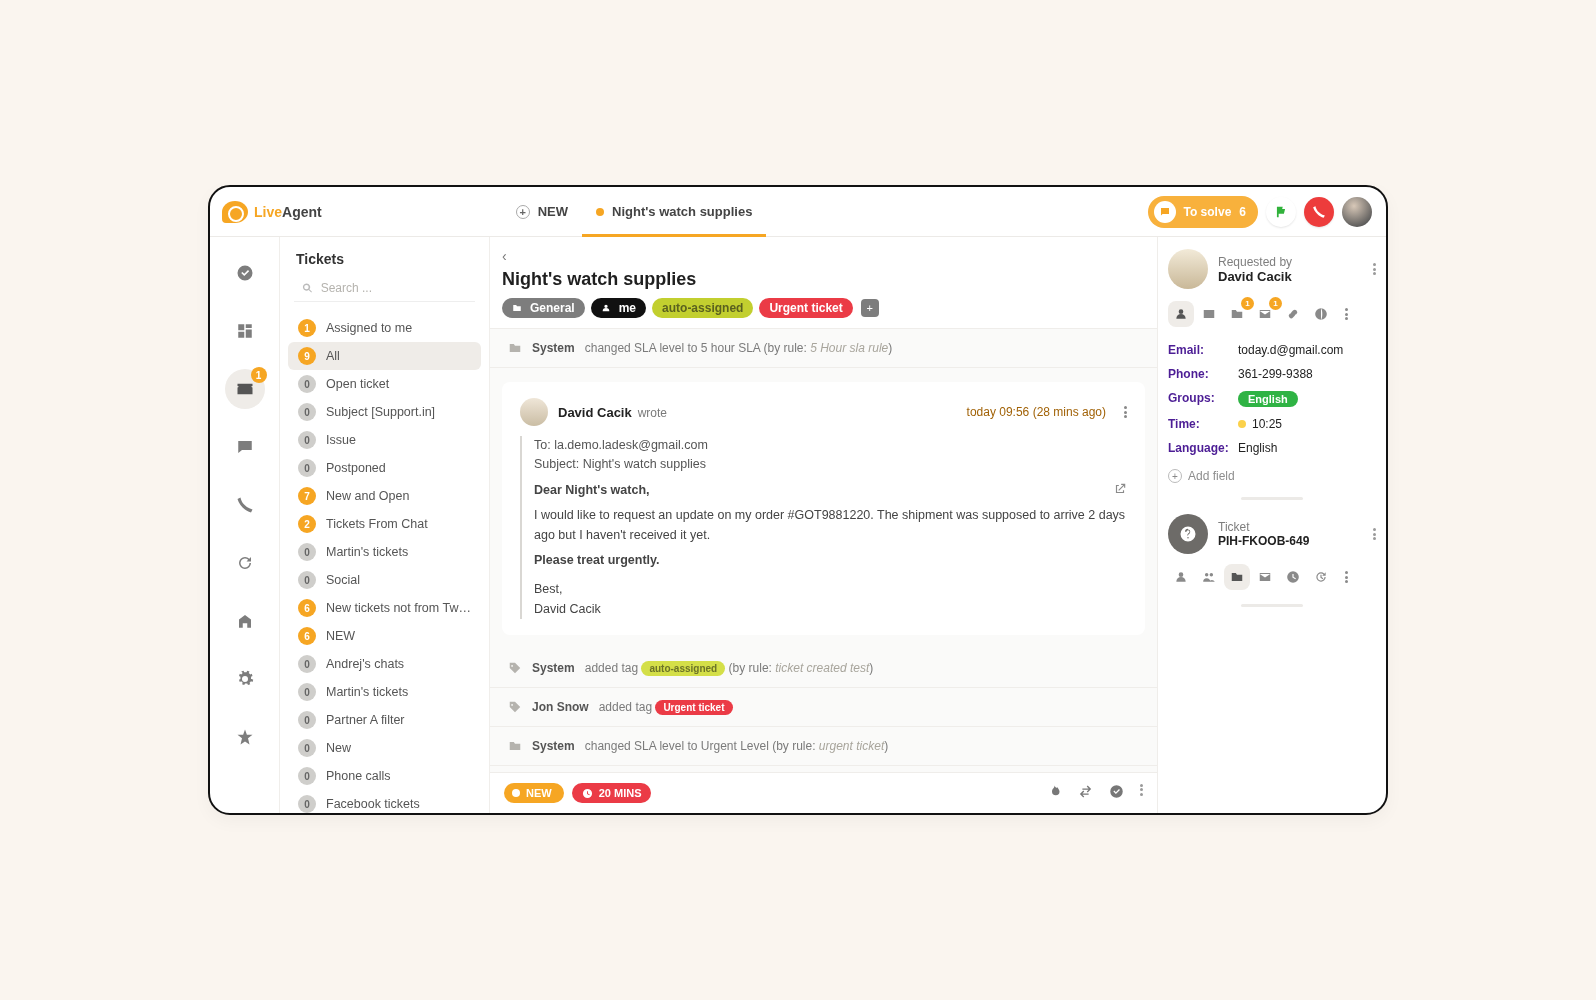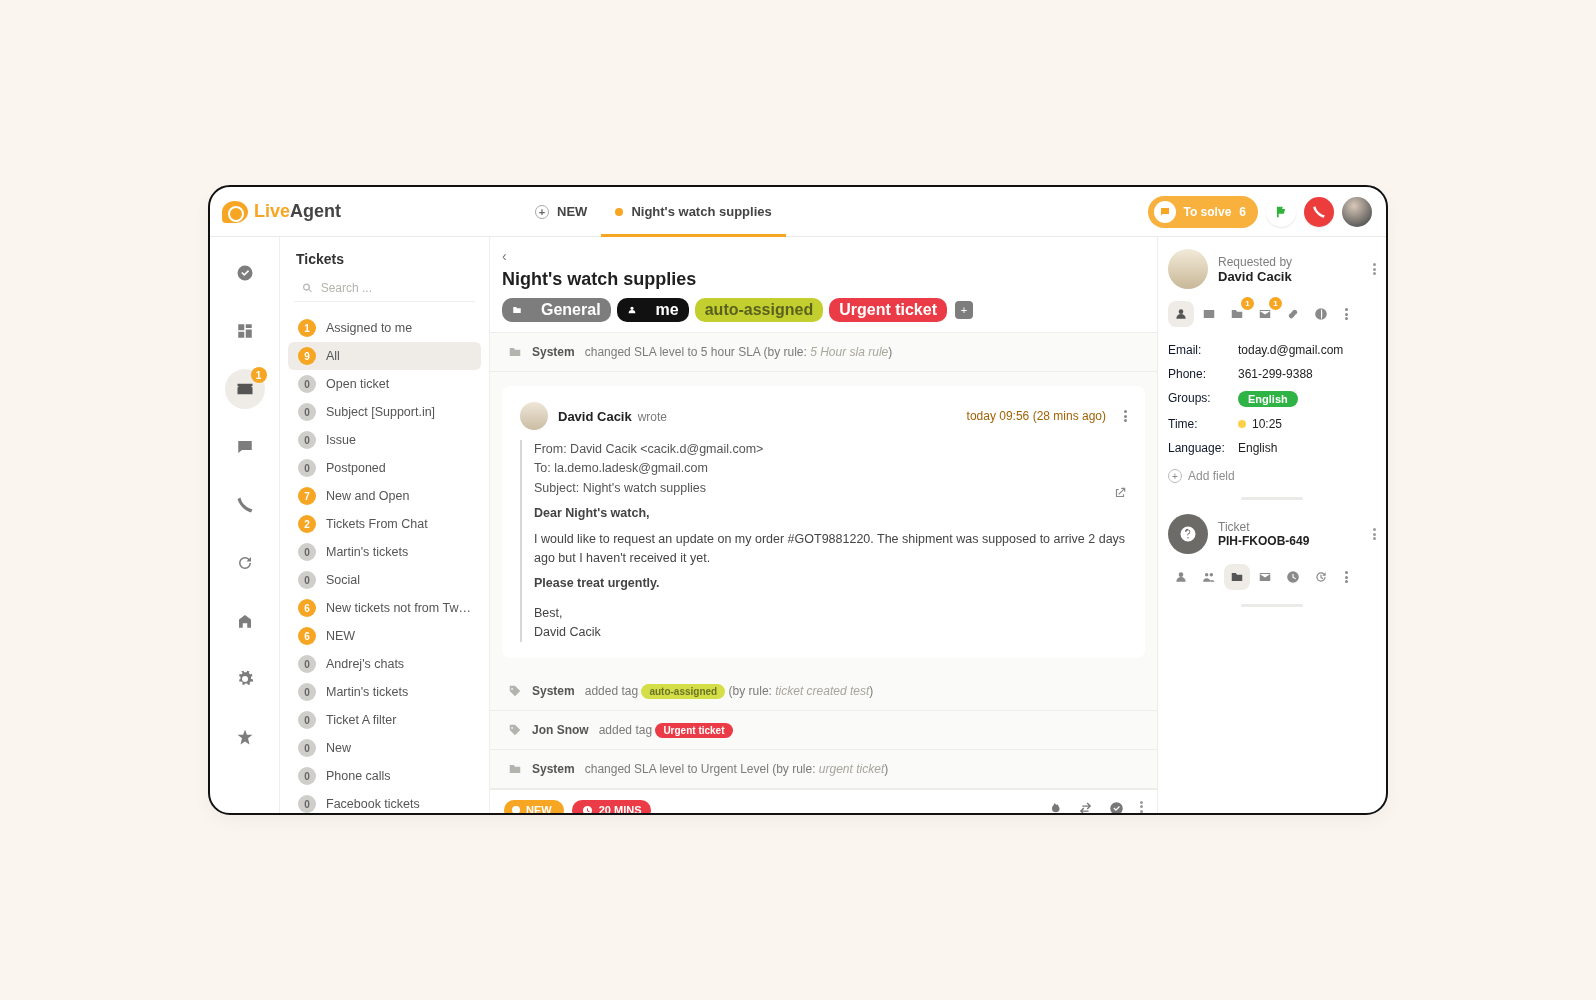--- a/index.html
+++ b/index.html
@@ -25,21 +25,21 @@
   }
   .logo { display: flex; align-items: center; gap: 6px; padding-left: 4px; }
   .logo-mark {
     width: 26px; height: 22px; border-radius: 50% 50% 50% 4px;
     background: #f6a623; position: relative;
   }
   .logo-mark::after {
     content:""; position:absolute; left:6px; top:5px; width:12px; height:12px;
     border:2px solid #fff; border-radius:50%;
   }
-  .logo-text { font-weight: 700; font-size: 18px; }
+  .logo-text { font-weight: 700; font-size: 14px; }
   .logo-text .l1 { color:#f6a623; } .logo-text .l2 { color:#444; }
   .tabs { display: flex; height:100%; margin-left: 180px; }
   .tab { display:flex; align-items:center; gap:8px; padding:0 14px; color:#444; font-size:13px; font-weight:600; position:relative; }
   .tab .plus-ic { width:14px; height:14px; border:1.5px solid #aaa; border-radius:50%; display:flex; align-items:center; justify-content:center; font-size:11px; line-height:0; color:#666;}
   .tab .dot { width:8px; height:8px; border-radius:50%; background:#f6a623; }
   .tab.active::after { content:""; position:absolute; left:0; right:0; bottom:-1px; height:3px; background:#f6a623; }
   .top-right { margin-left:auto; display:flex; align-items:center; gap:8px; padding-right:6px; }
   .pill-solve {
     background:#f8b13c; color:#fff; font-size:12px; font-weight:700;
     border-radius: 16px; padding:5px 12px 5px 6px; display:flex; align-items:center; gap:8px;
@@ -68,21 +68,21 @@
   .fbadge.orange { background:#f6a623; }
   .fbadge.gray { background:#cfcecb; color:#666; }
   .filter-label { white-space:nowrap; overflow:hidden; text-overflow:ellipsis; flex:1; }
 
   .content { flex:1; display:flex; min-width:0; }
   .thread { flex:1; background:#fafaf9; display:flex; flex-direction:column; border-right:1px solid #efedea; min-width:0;}
   .thread-head { background:#fff; padding:10px 18px 10px 12px; border-bottom:1px solid #efedea;}
   .back-ic { color:#777; font-size:14px; }
   .th-title { font-size:18px; font-weight:700; color:#1f1f1f; margin-top:4px; }
   .tagrow { display:flex; gap:6px; margin-top:8px; align-items:center; }
-  .chip { font-size:16px; font-weight:600; border-radius:10px; padding:3px 10px; display:inline-flex; align-items:center; gap:19px; color:#fff; }
+  .chip { font-size:12px; font-weight:600; border-radius:10px; padding:3px 10px; display:inline-flex; align-items:center; gap:8px; color:#fff; }
   .chip.gray { background:#7d7d7d; }
   .chip.black { background:#111; }
   .chip.olive { background:#c2cf2f; color:#5a611f; }
   .chip.red { background:#eb3b46; }
   .chip svg { width:10px; height:10px; fill:currentColor; }
   .plus-chip { width:18px; height:18px; border-radius:4px; background:#7d7d7d; color:#fff; display:flex; align-items:center; justify-content:center; font-size:11px; margin-left:2px;}
   .syslog { display:flex; align-items:center; gap:10px; padding:12px 18px; font-size:12px; color:#7b7b7b; border-bottom:1px solid #efedea;}
   .syslog svg { width:14px; height:14px; fill:#b5b3ae; }
   .syslog .who { font-weight:700; color:#555; }
   .syslog .ital { font-style:italic; color:#a8a59c; }
@@ -115,21 +115,21 @@
   .req-av { width:40px; height:40px; border-radius:50%; background:linear-gradient(#f2ead8,#c9b898); }
   .req-txt .lbl { color:#7e7e7e; font-size:12px; }
   .req-txt .name { font-weight:700; color:#222; font-size:13px; }
   .det-more { margin-left:auto; color:#888; font-size:16px;}
   .det-tabs { display:flex; gap:2px; margin-top:12px; align-items:center; }
   .det-tabs .dt { width:26px; height:26px; border-radius:8px; display:flex; align-items:center; justify-content:center; color:#8a8a8a; position:relative;}
   .det-tabs .dt.active { background:#efece8; color:#555; }
   .det-tabs .dt svg { width:14px; height:14px; fill:currentColor;}
   .det-tabs .dt .b { position:absolute; top:-4px; right:-4px; width:13px; height:13px; border-radius:7px; background:#f6a623; color:#fff; font-size:8px; font-weight:800; display:flex; align-items:center; justify-content:center;}
   .kv { display:grid; grid-template-columns: 70px 1fr; row-gap:10px; margin-top:16px; color:#222;}
-  .kv .k { color:#0f172a; font-weight:400; }
+  .kv .k { color:#4c1d95; font-weight:700; }
   .kv .pill { background:#2fb344; color:#fff; font-size:11px; font-weight:700; padding:2px 10px; border-radius:10px; display:inline-block;}
   .kv .dot-y { width:8px; height:8px; background:#fbd14b; border-radius:50%; display:inline-block; margin-right:6px;}
   .add-field { color:#8e8e8e; margin-top:14px; display:flex; align-items:center; gap:6px; }
   .add-field .pl { width:14px; height:14px; border:1.4px solid #bbb; border-radius:50%; display:flex; align-items:center; justify-content:center; font-size:10px; color:#888;}
   .hr { height:3px; background:#eceae7; border-radius:2px; margin:14px 35% 14px 35%; }
   .ticket-row { display:flex; gap:10px; align-items:center; }
   .ticket-av { width:40px; height:40px; border-radius:50%; background:#6d6b68; display:flex; align-items:center; justify-content:center; color:#fff; font-weight:800; }
   .ticket-av svg { width:18px; height:18px; fill:#fff;}
   .ticket-txt .lbl { color:#7e7e7e; }
   .ticket-txt .id { font-weight:700; color:#222; }
@@ -304,21 +304,21 @@
           <div class="filter-row">
             <span class="fbadge gray">0</span>
             <span class="filter-label">Andrej's chats</span>
           </div>
           <div class="filter-row">
             <span class="fbadge gray">0</span>
             <span class="filter-label">Martin's tickets</span>
           </div>
           <div class="filter-row">
             <span class="fbadge gray">0</span>
-            <span class="filter-label">Ticket A filter</span>
+            <span class="filter-label">Partner A filter</span>
           </div>
           <div class="filter-row">
             <span class="fbadge gray">0</span>
             <span class="filter-label">New</span>
           </div>
           <div class="filter-row">
             <span class="fbadge gray">0</span>
             <span class="filter-label">Phone calls</span>
           </div>
           <div class="filter-row">
@@ -373,21 +373,20 @@
               <b>David Cacik</b><span class="wrote">wrote</span>
             </span>
             <span class="msg-ts">today 09:56 (28 mins ago)</span>
             <span class="more vmore">
                 <span></span>
                 <span></span>
                 <span></span>
               </span>
           </div>
           <div class="msg-body">
-            <div class="hdrline">From: David Cacik &lt;cacik.d@gmail.com&gt;</div>
             <div class="hdrline">To: la.demo.ladesk@gmail.com</div>
             <div class="hdrline">Subject: Night's watch supplies</div>
             <div class="bodytext"><b>Dear Night's watch,</b></div>
             <div class="bodytext">I would like to request an update on my order #GOT9881220. The shipment was supposed to arrive 2 days ago but I haven't received it yet.</div>
             <div class="bodytext"><b>Please treat urgently.</b></div>
             <div class="bodytext" style="margin-top:10px">Best,</div>
             <div>David Cacik</div>
             <span class="popout">
               <svg viewBox="0 0 24 24">
                   <path d="M14 3h7v7h-2V6.4L10.4 15 9 13.6 17.6 5H14zM5 5h5v2H7v10h10v-3h2v5H5z"></path>

